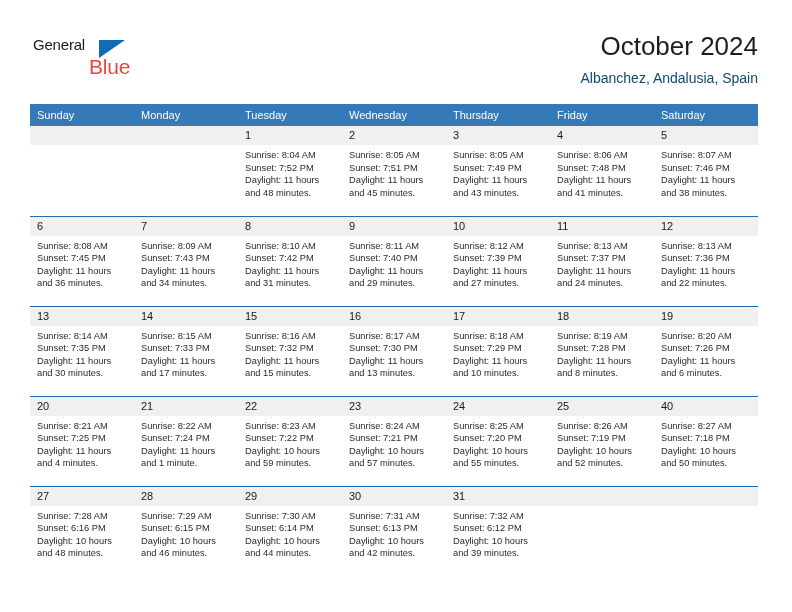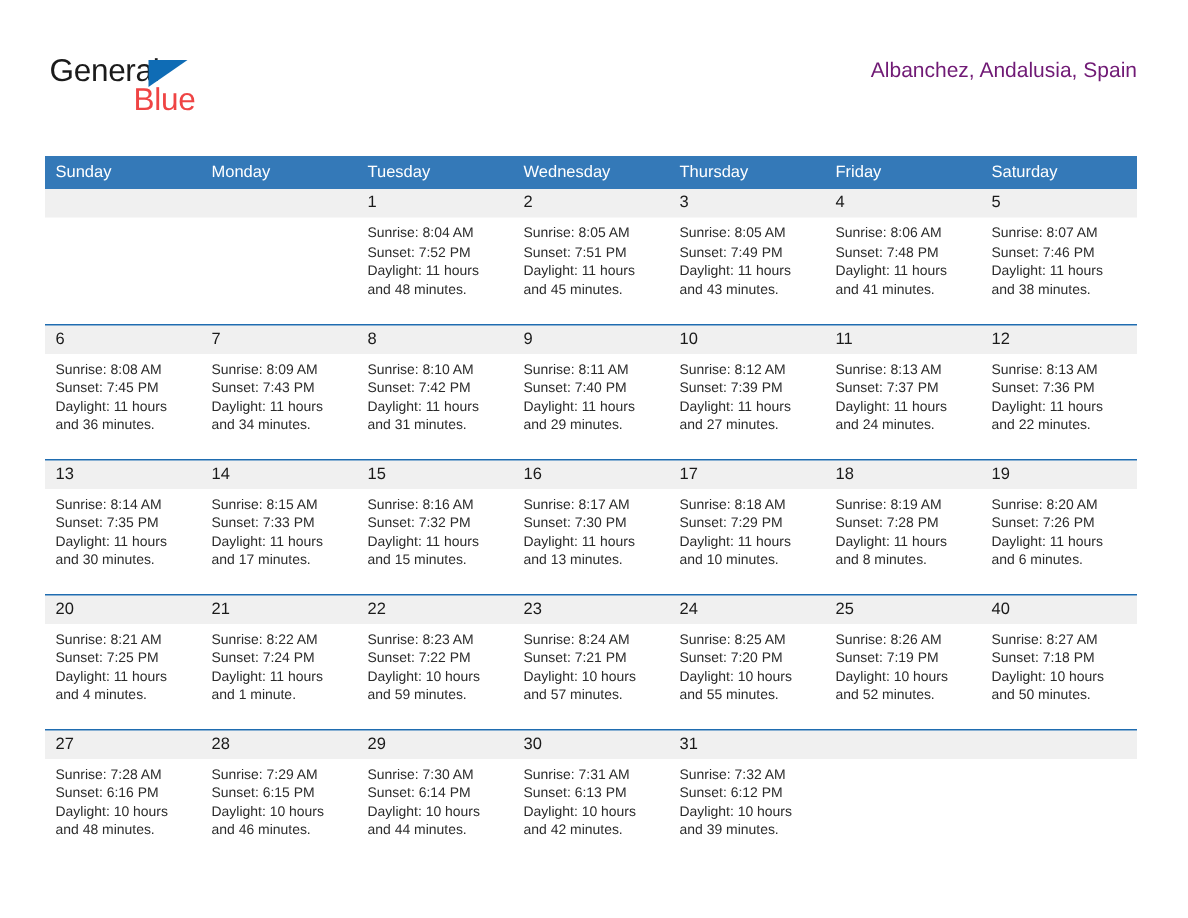--- a/index.html
+++ b/index.html
@@ -28,21 +28,21 @@
   .logo {
     position: absolute;
     left: 33px;
     top: 36px;
     width: 200px;
     height: 50px;
   }
   .logo-general {
     position: absolute;
     left: 0; top: 0;
-    font-size: 21px;
+    font-size: 15px;
     letter-spacing: -0.2px;
     color: #1b1b1b;
     font-family: "Liberation Sans", sans-serif;
   }
   .logo-tri {
     position: absolute;
     left: 66px;
     top: 4px;
     width: 0; height: 0;
     border-left: 26px solid #0f6cb5;
@@ -67,21 +67,21 @@
     font-size: 26px;
     font-weight: normal;
     color: #1e1e1e;
     line-height: 32px;
     letter-spacing: 0px;
   }
   .cal-subtitle {
     margin-top: 7px;
     font-size: 14px;
     font-weight: normal;
-    color: #701a75;
+    color: #0c4a6e;
     line-height: 18px;
   }
 
   
   .calendar {
     position: absolute;
     left: 30px;
     top: 104px;
     width: 728px;
     border-collapse: collapse;
@@ -135,20 +135,21 @@
 <div class="page">
 
   <div class="header">
     <div class="logo">
       <span class="logo-general">General</span>
       <span class="logo-tri"></span>
       <span class="logo-blue">Blue</span>
     </div>
 
     <div class="title-block">
+      <div class="cal-title">October 2024</div>
       <div class="cal-subtitle">Albanchez, Andalusia, Spain</div>
     </div>
   </div>
 
   <table class="calendar">
     <thead>
       <tr>
         <th>Sunday</th>
         <th>Monday</th>
         <th>Tuesday</th>

